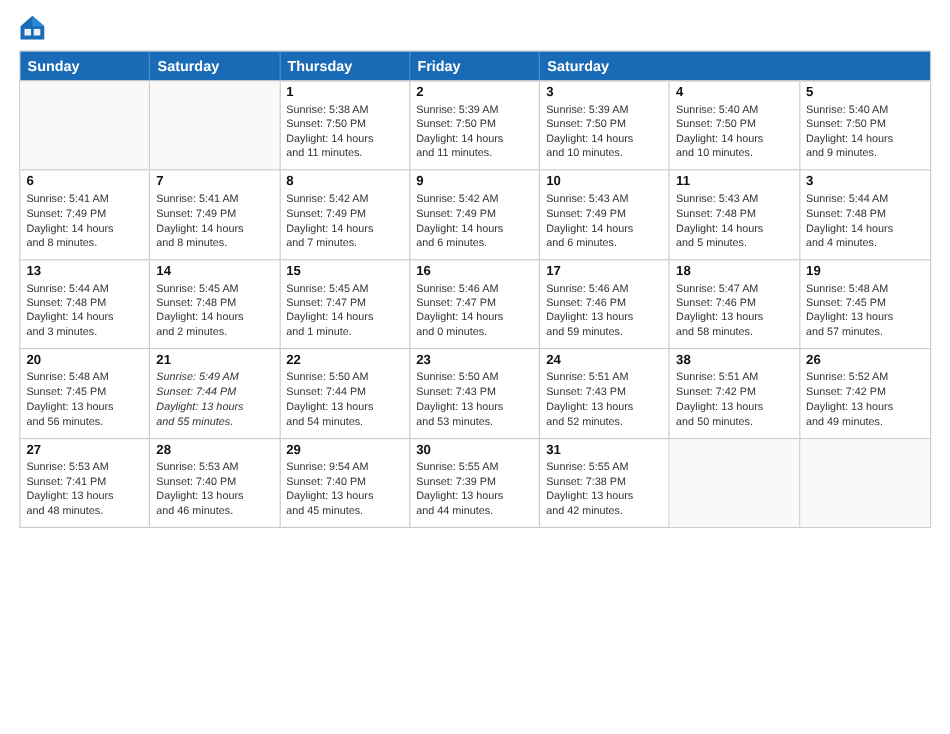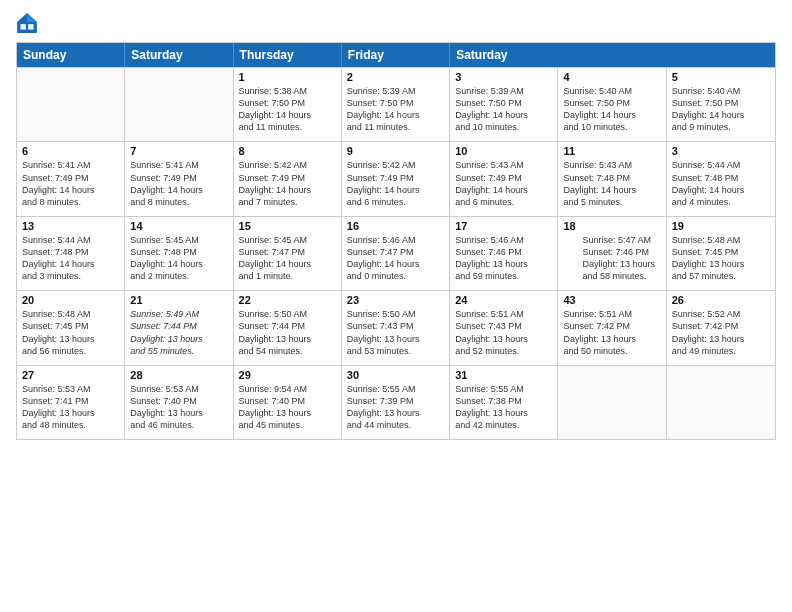--- a/index.html
+++ b/index.html
@@ -266,21 +266,21 @@
           </div>
           <div class="cal-cell">
             <div class="day-num">17</div>
             <div class="cell-text" style="white-space: pre-line;">Sunrise: 5:46 AM
 Sunset: 7:46 PM
 Daylight: 13 hours
 and 59 minutes.</div>
           </div>
           <div class="cal-cell">
             <div class="day-num">18</div>
-            <div class="cell-text" style="white-space: pre-line; margin-left: 19px;">Sunrise: 5:47 AM
+            <div class="cell-text" style="white-space: pre-line;">Sunrise: 5:47 AM
 Sunset: 7:46 PM
 Daylight: 13 hours
 and 58 minutes.</div>
           </div>
           <div class="cal-cell">
             <div class="day-num">19</div>
             <div class="cell-text" style="white-space: pre-line;">Sunrise: 5:48 AM
 Sunset: 7:45 PM
 Daylight: 13 hours
 and 57 minutes.</div>
@@ -316,21 +316,21 @@
 and 53 minutes.</div>
           </div>
           <div class="cal-cell">
             <div class="day-num">24</div>
             <div class="cell-text" style="white-space: pre-line;">Sunrise: 5:51 AM
 Sunset: 7:43 PM
 Daylight: 13 hours
 and 52 minutes.</div>
           </div>
           <div class="cal-cell">
-            <div class="day-num">43</div>
+            <div class="day-num">38</div>
             <div class="cell-text" style="white-space: pre-line;">Sunrise: 5:51 AM
 Sunset: 7:42 PM
 Daylight: 13 hours
 and 50 minutes.</div>
           </div>
           <div class="cal-cell">
             <div class="day-num">26</div>
             <div class="cell-text" style="white-space: pre-line;">Sunrise: 5:52 AM
 Sunset: 7:42 PM
 Daylight: 13 hours

